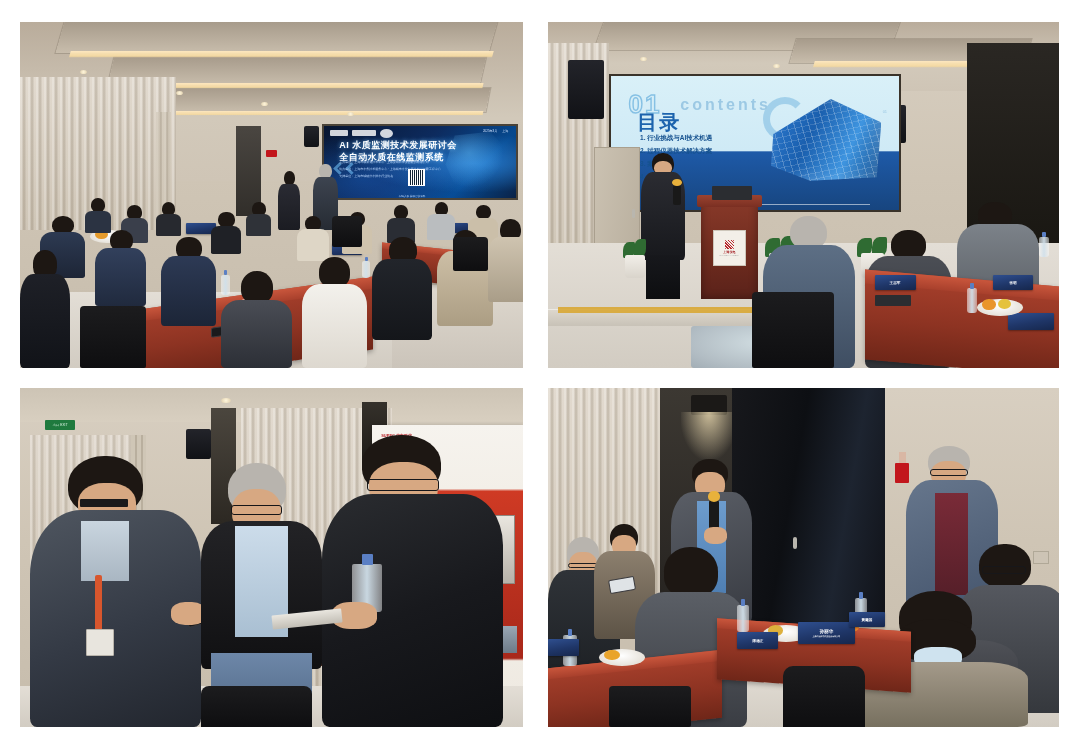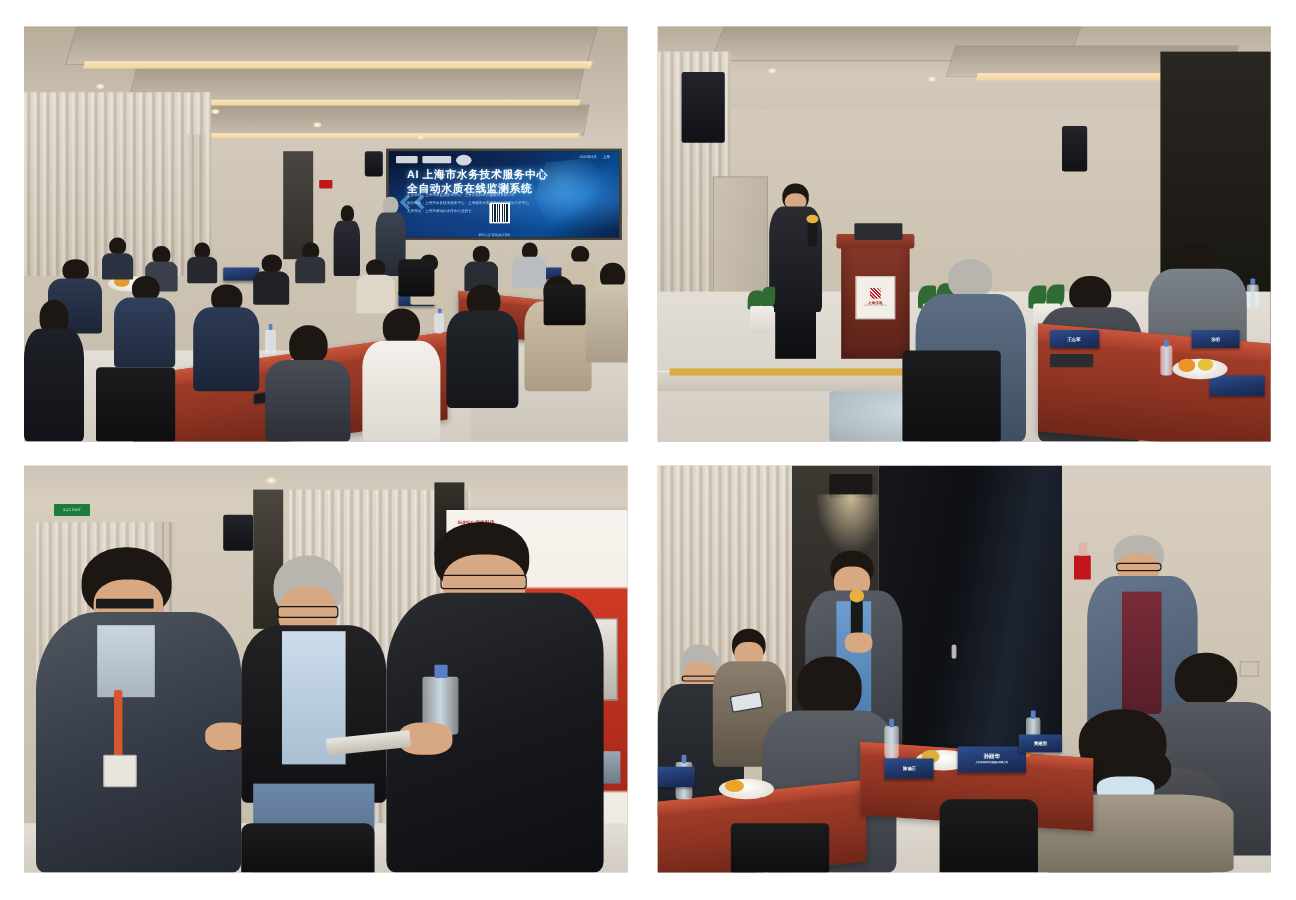--- a/index.html
+++ b/index.html
@@ -364,21 +364,21 @@
       <div class="led-logos">
         <div class="led-logo"></div>
         <div class="led-logo" style="width:24px"></div>
         <div class="led-logo round"></div>
       </div>
       <div style="position:absolute;right:4%;top:4%;display:flex;gap:5px;align-items:center;">
         <span style="font-size:3px;color:#cfe3ff;">2025年3月</span>
         <span style="font-size:3px;color:#cfe3ff;">上海</span>
       </div>
       <div class="led-title" style="font-size:9px;">
-        <div>AI 上海市水务技术服务中心</div>
+        <div>AI 水质监测技术发展研讨会</div>
         <div>全自动水质在线监测系统</div>
       </div>
       <div class="led-sub" style="top:47%;font-size:3px;">主办单位：上海环境监测技术中心 · 上海仪电科学仪器股份有限公司</div>
       <div class="led-sub" style="top:57%;font-size:3px;">协办单位：上海市水务技术服务中心 · 上海城市水资源开发利用国家工程中心</div>
       <div class="led-sub" style="top:67%;font-size:3px;">支持单位：上海市城镇供水排水行业协会</div>
       <div class="led-qr" style="left:44%;top:60%;width:17px;height:17px;"></div>
       <div style="position:absolute;left:39%;top:94%;font-size:2.6px;color:#bcd9ff;">扫码入群 获取会议资料</div>
     </div>
 
     <div class="floor" style="height:22%;"></div>
@@ -514,20 +514,37 @@
     <div class="cove" style="left:52%;top:11.4%;width:44%;height:1.6%;transform:skewX(-16deg);"></div>
     <div class="downlight" style="left:18%;top:10%;"></div>
     <div class="downlight" style="left:44%;top:12%;"></div>
     <div class="downlight" style="left:86%;top:15%;"></div>
 
     <div class="drape" style="left:0;top:6%;width:12%;height:64%;"></div>
 
     <div class="speaker-box" style="left:4%;top:11%;width:7%;height:17%;"></div>
     <div class="speaker-box" style="right:30%;top:24%;width:4%;height:11%;"></div>
 
+    <div class="slide" style="left:12%;top:15%;width:57%;height:40%;">
+      <div class="slide-ring"></div>
+      <div class="slide-bldg"></div>
+      <div class="slide-01">01</div>
+      <div class="slide-contents">contents</div>
+      <div class="slide-mulu">目录</div>
+      <div class="slide-list">
+        <div>1. 行业挑战与AI技术机遇</div>
+        <div>2. 过程仪器技术解决方案</div>
+        <div>3. 案例分享</div>
+        <div>4. 公司简介</div>
+        <div>5. 未来展望</div>
+      </div>
+      <div style="position:absolute;right:4%;top:25%;font-size:4px;color:#9cc9e4;">01</div>
+      <div class="slide-foot"></div>
+      <div class="slide-foot-txt">让数据讲好自己的故事</div>
+    </div>
 
     <div style="position:absolute;left:9%;top:36%;width:9%;height:40%;background:linear-gradient(100deg,#cbc2b2,#b8ae9d);border:1px solid #a99f8e;"></div>
     <div class="door-handle" style="left:16.5%;top:54%;"></div>
 
     <div style="position:absolute;right:0;top:6%;width:18%;height:70%;background:linear-gradient(180deg,#2a2723,#16140f);"></div>
 
     <div class="floor" style="height:36%;"></div>
     <div style="position:absolute;left:0;bottom:12%;width:46%;height:5%;background:linear-gradient(180deg,#ddd7cd,#c8c2b7);border-top:1px solid #eceae5;"></div>
     <div style="position:absolute;left:2%;bottom:16%;width:40%;height:1.5%;background:#d8a52b;opacity:.85;"></div>
     <div style="position:absolute;left:40%;bottom:12%;width:2%;height:6%;background:#d8a52b;opacity:.85;"></div>

